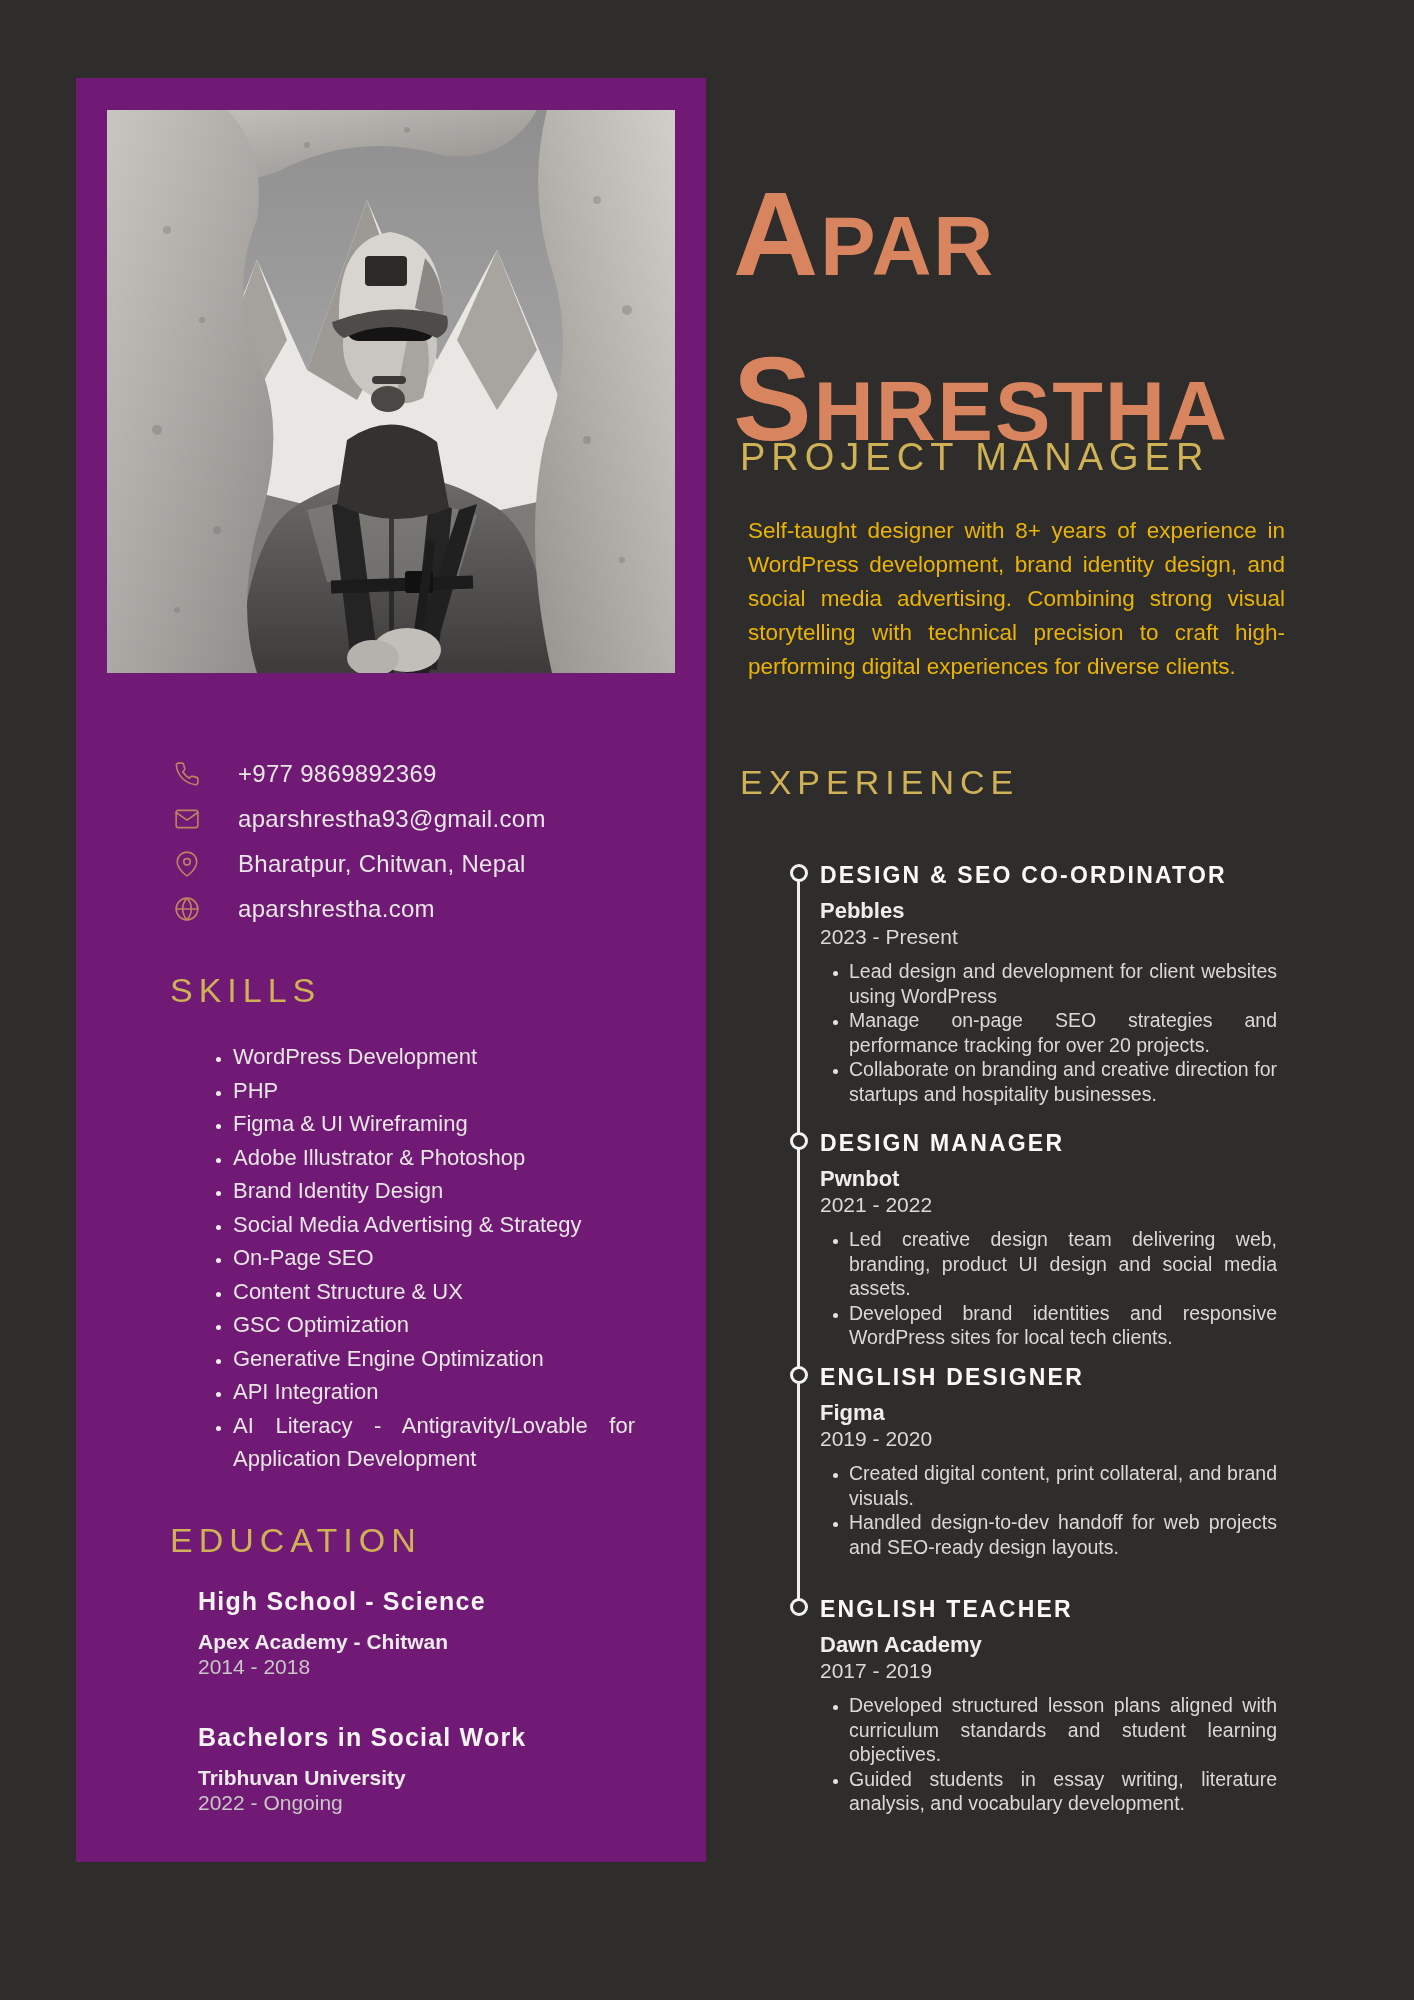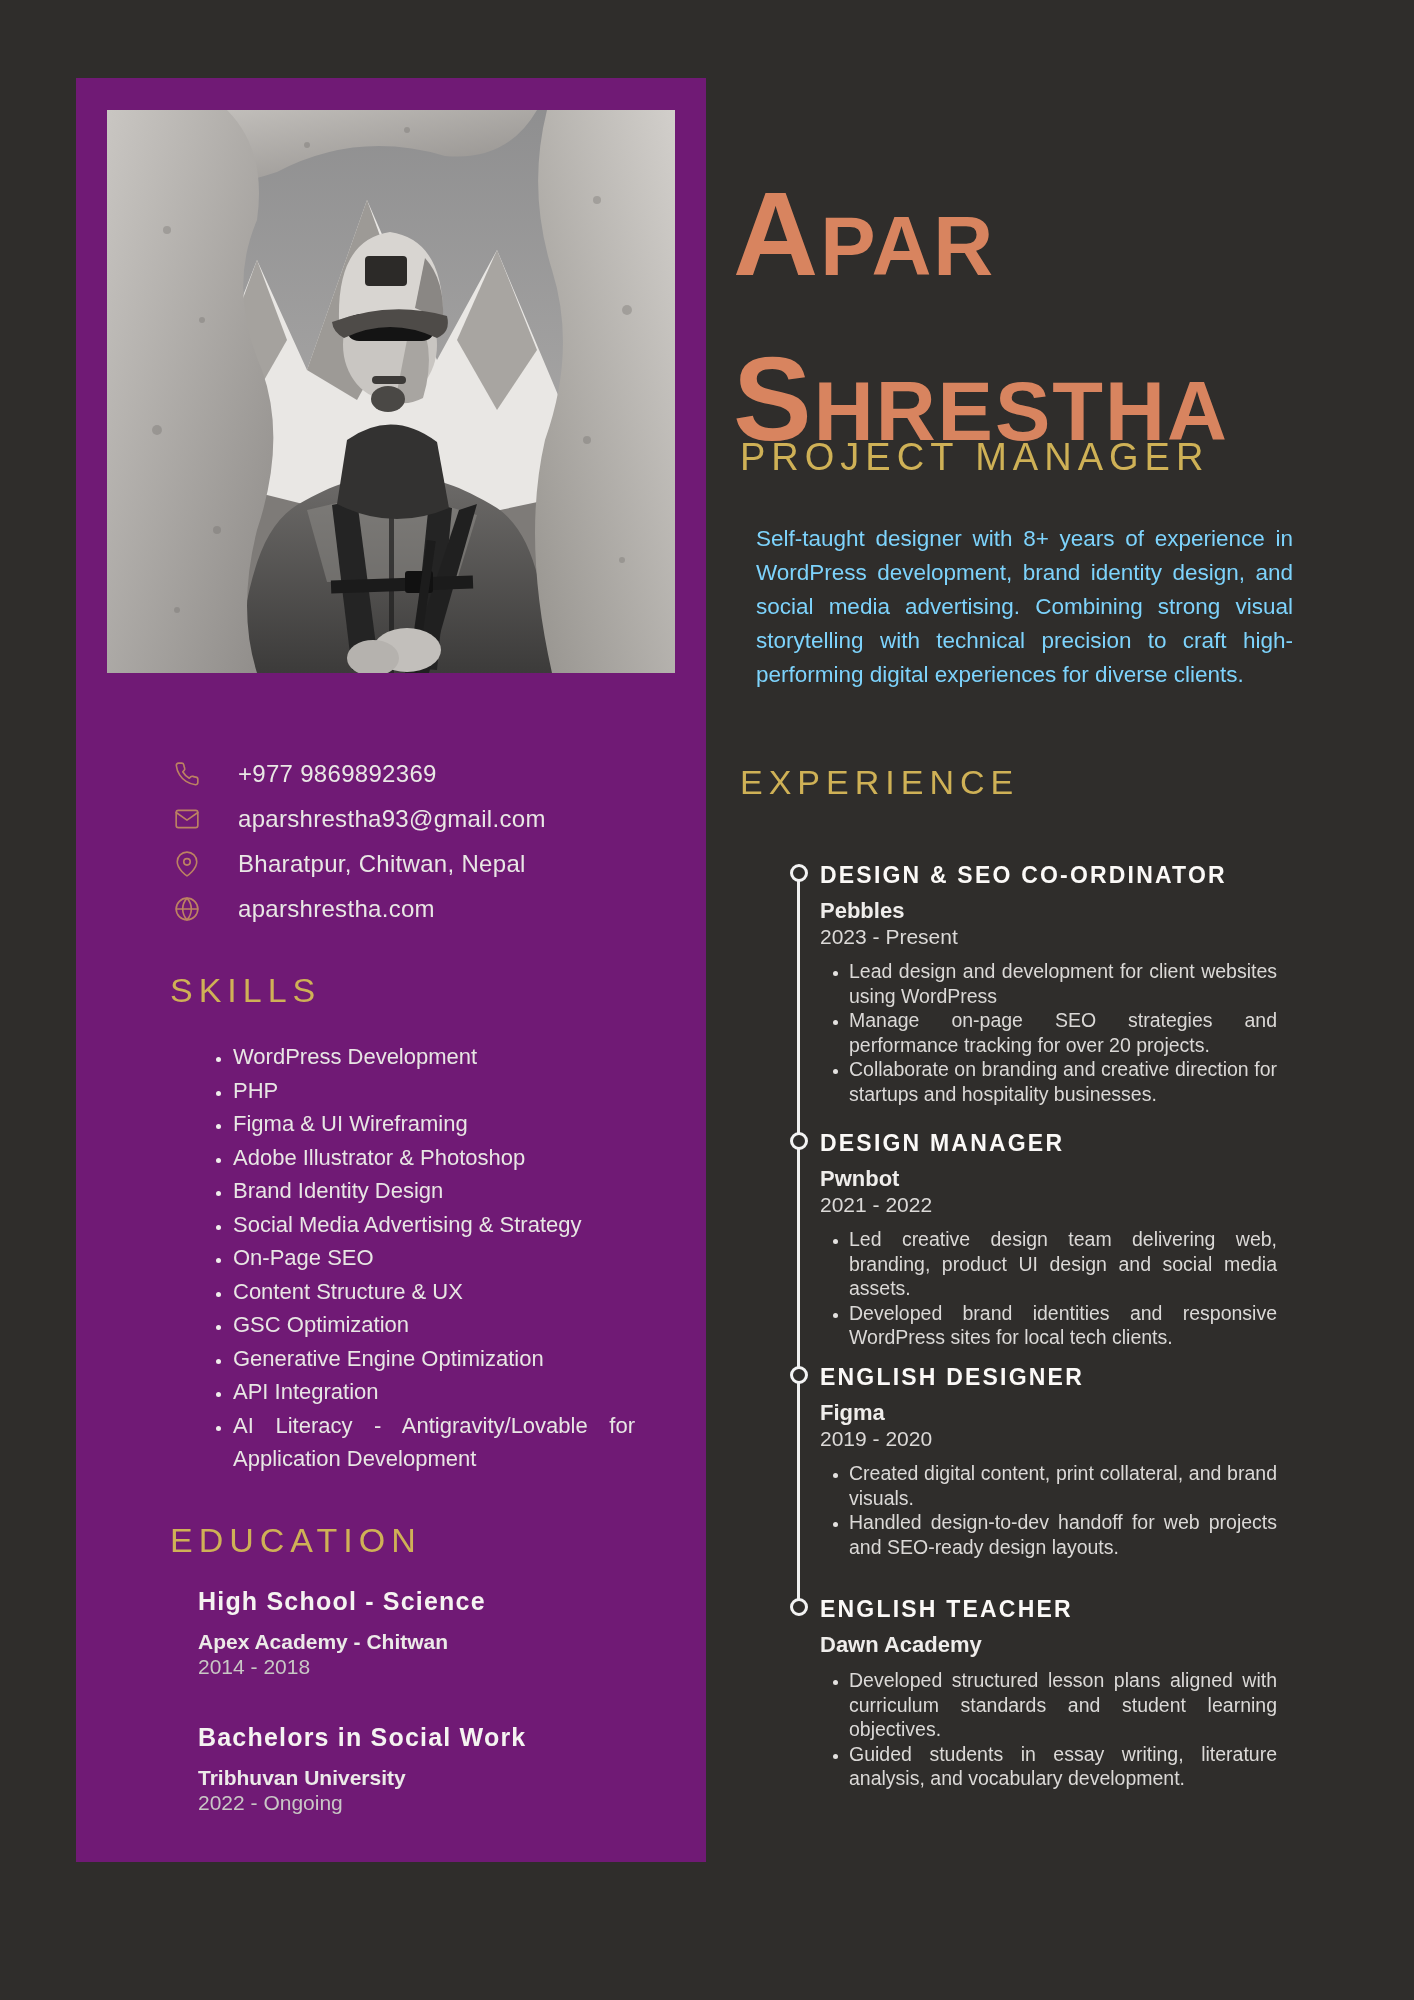--- a/index.html
+++ b/index.html
@@ -23,22 +23,22 @@
   .edu-item + .edu-item{margin-top:43px;}
   .edu-degree{font-size:25px;font-weight:700;letter-spacing:1.2px;color:#f5f3f1;line-height:30px;}
   .edu-school{margin-top:13px;font-size:21px;font-weight:700;color:#eceae8;line-height:25px;}
   .edu-dates{font-size:21px;color:#c9c7c5;line-height:25px;}
   
   .name{position:absolute;left:733px;top:136px;margin:0;font-size:118px;line-height:133px;
         font-weight:700;font-variant:small-caps;letter-spacing:2px;color:#d8845f;}
   .name span{display:block;margin-top:32px;}
   .role{position:absolute;left:740px;top:436px;font-size:38px;font-weight:400;letter-spacing:6px;
         color:#cfb156;text-transform:uppercase;}
-  .summary{position:absolute;left:740px;top:506px;width:537px;margin:16px;font-size:22.5px;
-        line-height:34px;color:#7dd3fc;text-align:justify;}
+  .summary{position:absolute;left:740px;top:506px;width:537px;margin:8px;font-size:22.5px;
+        line-height:34px;color:#eab308;text-align:justify;}
   .exp-heading{position:absolute;left:740px;top:763px;margin:0;font-size:34px;font-weight:400;
         letter-spacing:6px;color:#cfb156;}
   .exp-wrap{position:absolute;left:790px;top:858px;width:487px;}
   .exp-line{position:absolute;left:7px;top:14px;width:3px;height:735px;background:#efefef;}
   .job{position:absolute;left:0;width:100%;padding-left:30px;box-sizing:border-box;}
   .job1{top:4px;} .job2{top:272px;} .job3{top:506px;} .job4{top:738px;}
   .dot{position:absolute;left:0;top:2px;width:12px;height:12px;border:3px solid #f3f3f3;
         border-radius:50%;background:#2f2d2b;}
   .job-title{margin:0;font-size:23px;font-weight:700;letter-spacing:2.2px;color:#fbf9f7;line-height:27px;}
   .job-company{margin-top:9px;font-size:22px;font-weight:700;color:#efedeb;line-height:26px;}
@@ -232,20 +232,21 @@
       <ul class="job-bullets">
         <li>Created digital content, print collateral, and brand visuals.</li>
         <li>Handled design-to-dev handoff for web projects and SEO-ready design layouts.</li>
       </ul>
     </article>
 
     <article class="job job4">
       <span class="dot"></span>
       <h3 class="job-title">ENGLISH TEACHER</h3>
       <div class="job-company">Dawn Academy</div>
+      <div class="job-dates">2017 - 2019</div>
       <ul class="job-bullets">
         <li>Developed structured lesson plans aligned with curriculum standards and student learning objectives.</li>
         <li>Guided students in essay writing, literature analysis, and vocabulary development.</li>
       </ul>
     </article>
   </section>
 
 </div>
 
 </body></html>

